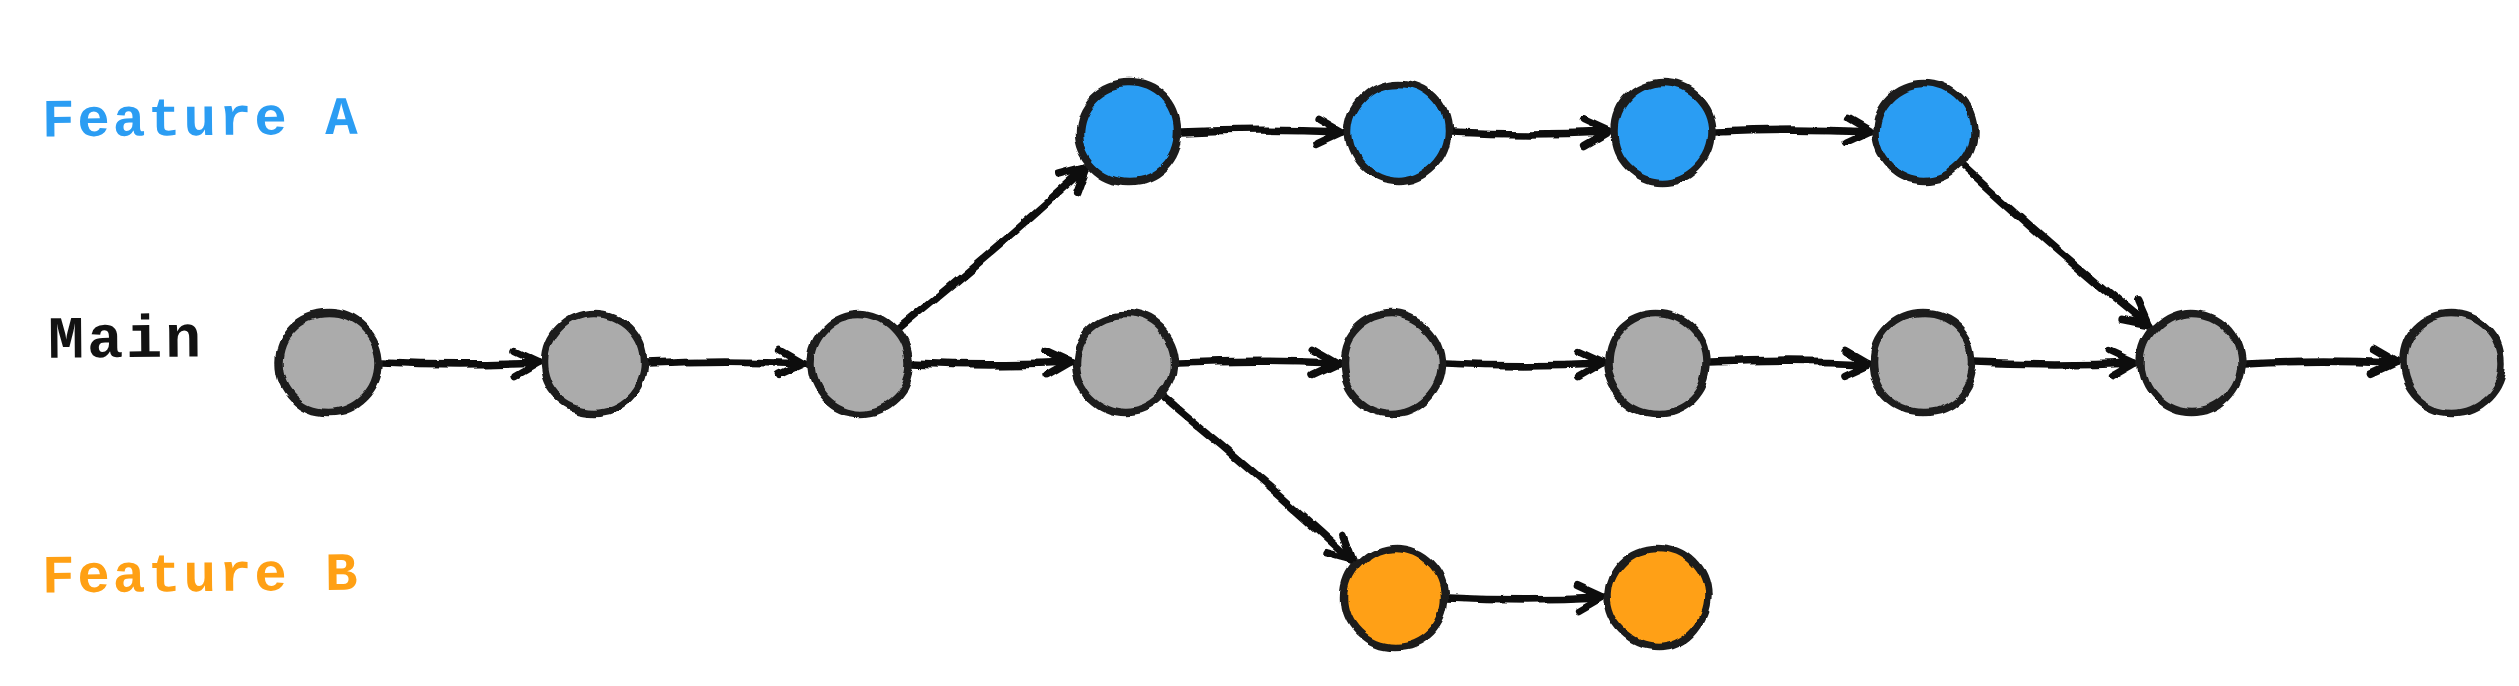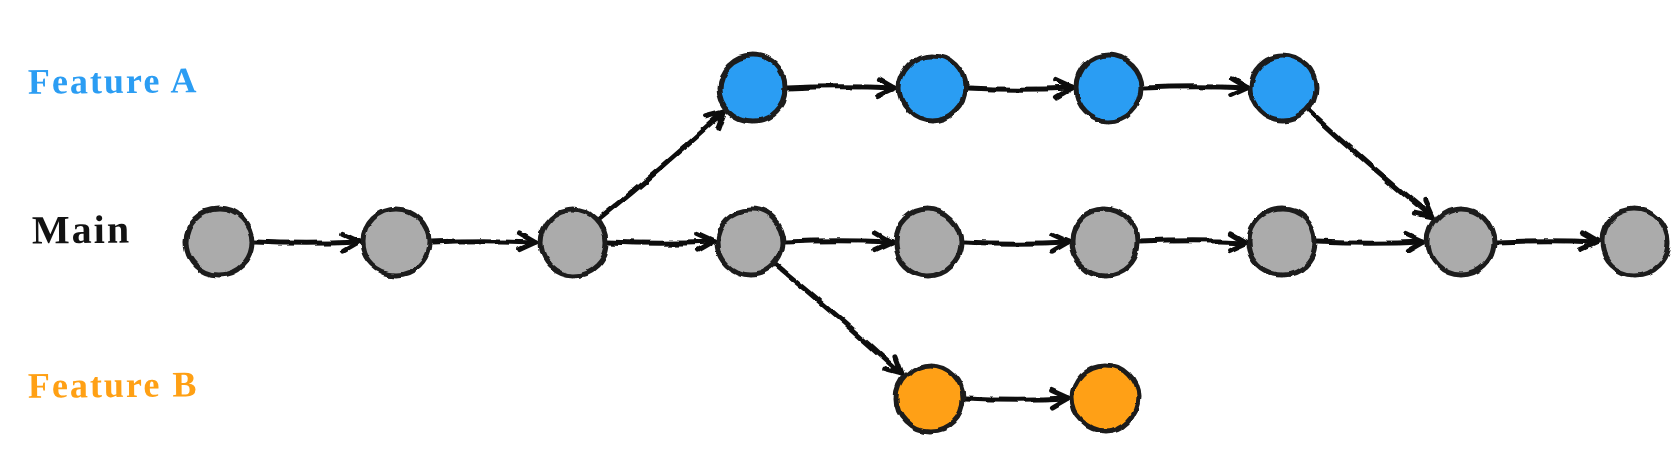--- a/index.html
+++ b/index.html
@@ -2,21 +2,21 @@
 <html><head>
 <meta charset="utf-8">
 <style>
   html, body { margin: 0; padding: 0; background: #ffffff; }
   .stage {
     position: relative;
     width: 1679px;
     height: 457px;
     background: #ffffff;
     overflow: hidden;
-    font-family: Liberation Serif, serif;
+    font-family: Liberation Mono, monospace;
   }
   .stage svg { position: absolute; left: 0; top: 0; }
   .branch-label {
     position: absolute;
     font-weight: 700;
     letter-spacing: 2px;
     white-space: pre;
     transform: rotate(-0.5deg);
     user-select: none;
   }

